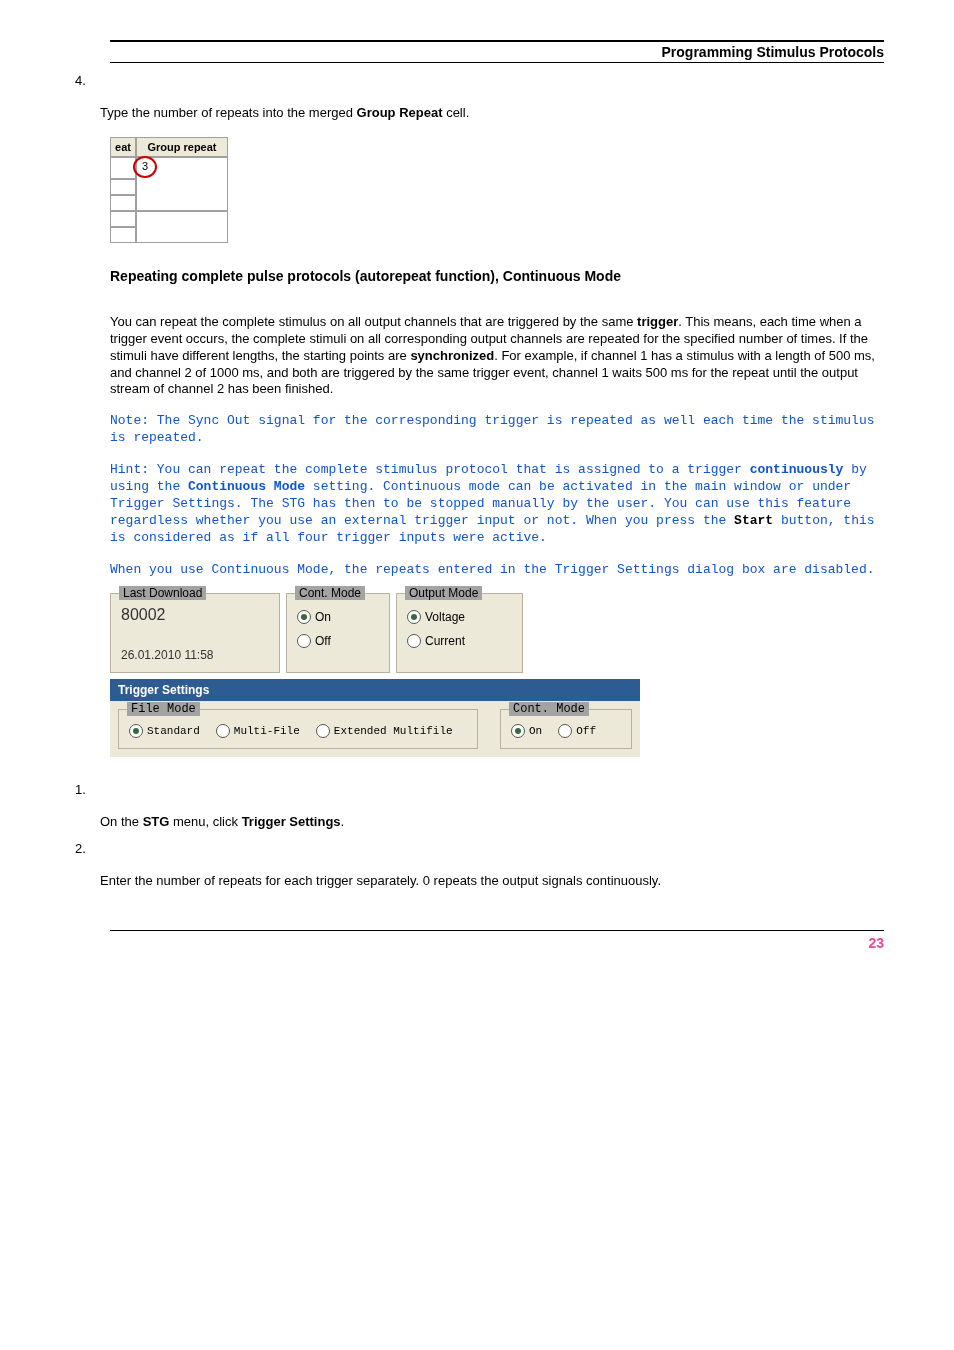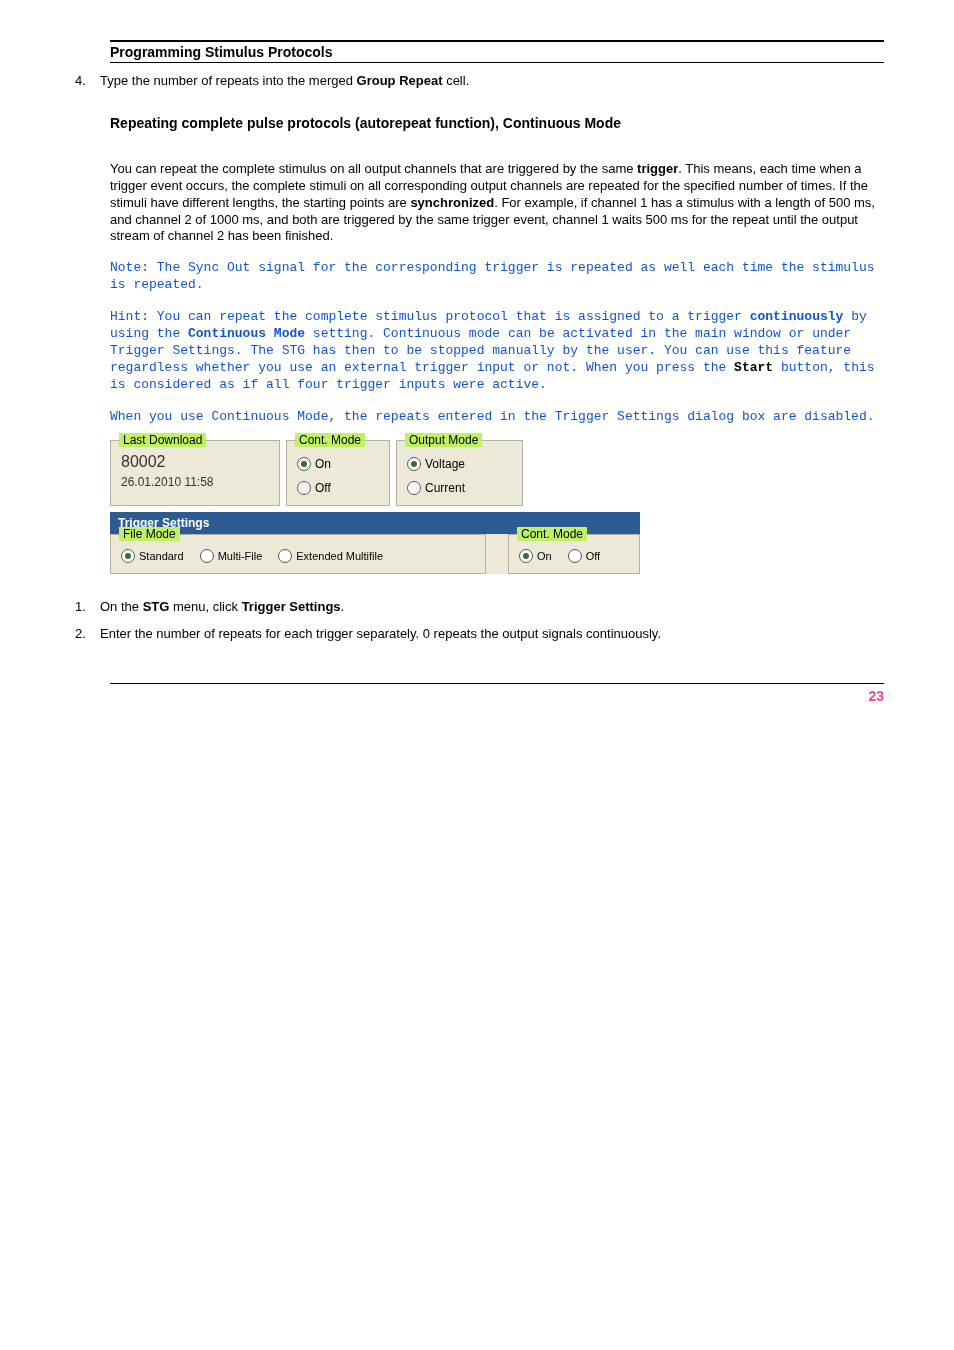--- a/index.html
+++ b/index.html
@@ -13,20 +13,21 @@
   }
   .page {
     padding: 40px 70px 40px 110px;
   }
   .header-line {
     border-top: 2px solid #000;
     margin-bottom: 2px;
   }
   .header-text {
     font-weight: bold;
+    text-align: right;
     font-size: 14px;
     padding-bottom: 2px;
   }
   .header-under {
     border-top: 1px solid #000;
     margin-bottom: 10px;
   }
   .step-row {
     display: flex;
     margin-bottom: 10px;
@@ -37,20 +38,21 @@
     margin-bottom: 10px;
     margin-left: -35px;
   }
   .step-num {
     width: 25px;
     flex-shrink: 0;
   }
   .step-text {
     flex: 1;
     line-height: 1.3;
+    margin-top: 32px;
   }
   .bold { font-weight: bold; }
   
   
   .group-repeat-table {
     margin: 15px 0 25px 0;
     border-collapse: separate;
     border-spacing: 0;
     font-family: Arial, sans-serif;
   }
@@ -135,28 +137,28 @@
   .fieldset {
     border: 1px solid #b8b0a0;
     position: relative;
     padding: 12px 10px 10px 10px;
     background: #ece9d8;
   }
   .legend {
     position: absolute;
     top: -8px;
     left: 8px;
-    background: #bef264;
+    background: #a3a3a3;
     padding: 0 4px;
     font-size: 12px;
   }
   .fs-last-download { width: 148px; }
   .fs-cont-mode { width: 82px; }
   .fs-output-mode { width: 105px; }
-  .tall-text { font-size: 16px; margin-bottom: 4px; display:block; color:#333;}
+  .tall-text { font-size: 16px; margin-bottom: 24px; display:block; color:#333;}
   .date-text { font-size: 12px; color:#333;}
   .radio-row { display: flex; align-items: center; gap: 4px; margin-bottom: 10px; margin-top: 4px;}
   .radio-row:last-child { margin-bottom: 0; }
   .radio {
     width: 12px;
     height: 12px;
     border: 1px solid #555;
     border-radius: 50%;
     background: #fff;
     display: inline-block;
@@ -183,23 +185,24 @@
   }
   .trigger-title {
     background: #2d5c92;
     color: #fff;
     font-weight: bold;
     padding: 4px 8px;
     font-size: 12px;
   }
   .trigger-body {
     background: #ece9d8;
-    padding: 0;
+    padding: 8px;
     display: flex;
     gap: 22px;
+    font-family: Liberation Mono, monospace;
   }
   .fs-file-mode { flex: 1; padding: 14px 10px 10px 10px;}
   .fs-cont-mode2 { width: 110px; padding: 14px 10px 10px 10px;}
   .radio-inline-row { display: flex; align-items: center; gap: 6px; flex-wrap: wrap;}
   .radio-inline-item { display: flex; align-items: center; gap: 4px; margin-right: 10px;}
   
   .page-num {
     text-align: right;
     color: #ec4899;
     font-weight: bold;
@@ -218,20 +221,47 @@
   <div class="header-text">Programming Stimulus Protocols</div>
   <div class="header-under"></div>
 
   <div class="step-row">
     <div class="step-num">4.</div>
     <div class="step-text">
       <span>Type the number of repeats into the merged </span><span class="bold">Group Repeat</span><span> cell.</span>
     </div>
   </div>
 
+  <table class="group-repeat-table">
+    <tbody>
+        <tr>
+      <th class="gr-head-left">eat</th>
+      <th class="gr-head-right">Group repeat</th>
+    </tr>
+    <tr>
+      <td class="gr-cell-left" style="height:20px;"></td>
+      <td class="gr-cell-right" rowspan="3">
+        <span class="circle-wrap"><span class="circle-num">3</span></span>
+      </td>
+    </tr>
+    <tr>
+          <td class="gr-cell-left" style="height:14px;"></td>
+        </tr>
+    <tr>
+          <td class="gr-cell-left" style="height:14px;"></td>
+        </tr>
+    <tr>
+      <td class="gr-cell-left" style="height:14px;"></td>
+      <td class="gr-cell-right" rowspan="2"></td>
+    </tr>
+    <tr>
+          <td class="gr-cell-left" style="height:14px;"></td>
+        </tr>
+  </tbody>
+    </table>
 
   <div class="section-heading">Repeating complete pulse protocols (autorepeat function), Continuous Mode</div>
 
   <div class="para">
     <span>You can repeat the complete stimulus on all output channels that are triggered by the same </span><span class="bold">trigger</span><span>. This means, each time when a trigger event occurs, the complete stimuli on all corresponding output channels are repeated for the specified number of times. If the stimuli have different lengths, the starting points are </span><span class="bold">synchronized</span><span>. For example, if channel 1 has a stimulus with a length of 500 ms, and channel 2 of 1000 ms, and both are triggered by the same trigger event, channel 1 waits 500 ms for the repeat until the output stream of channel 2 has been finished.</span>
   </div>
 
   <div class="blue-note">Note: The Sync Out signal for the corresponding trigger is repeated as well each time the stimulus is repeated.</div>
 
   <div class="blue-note">

